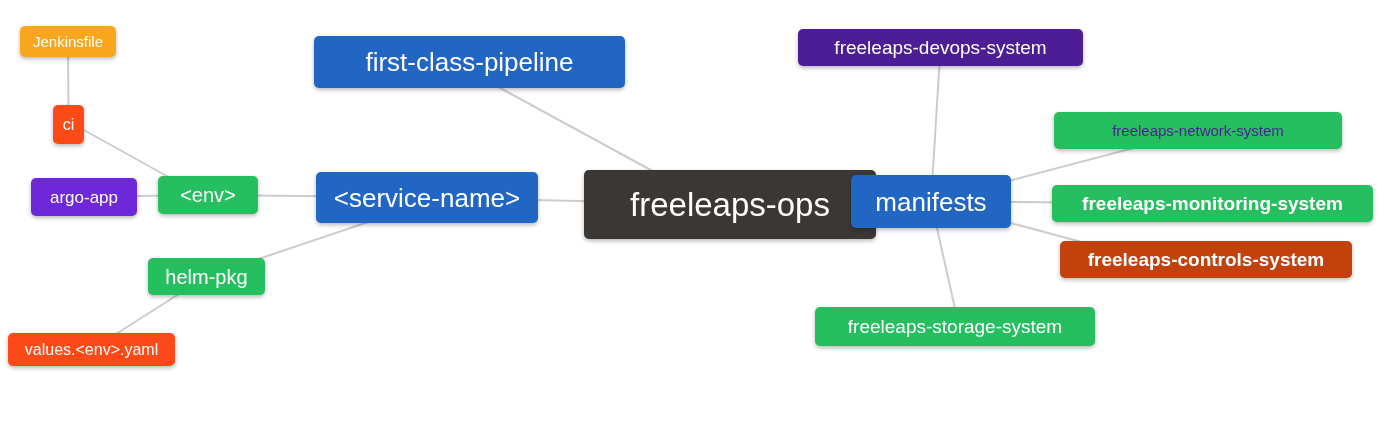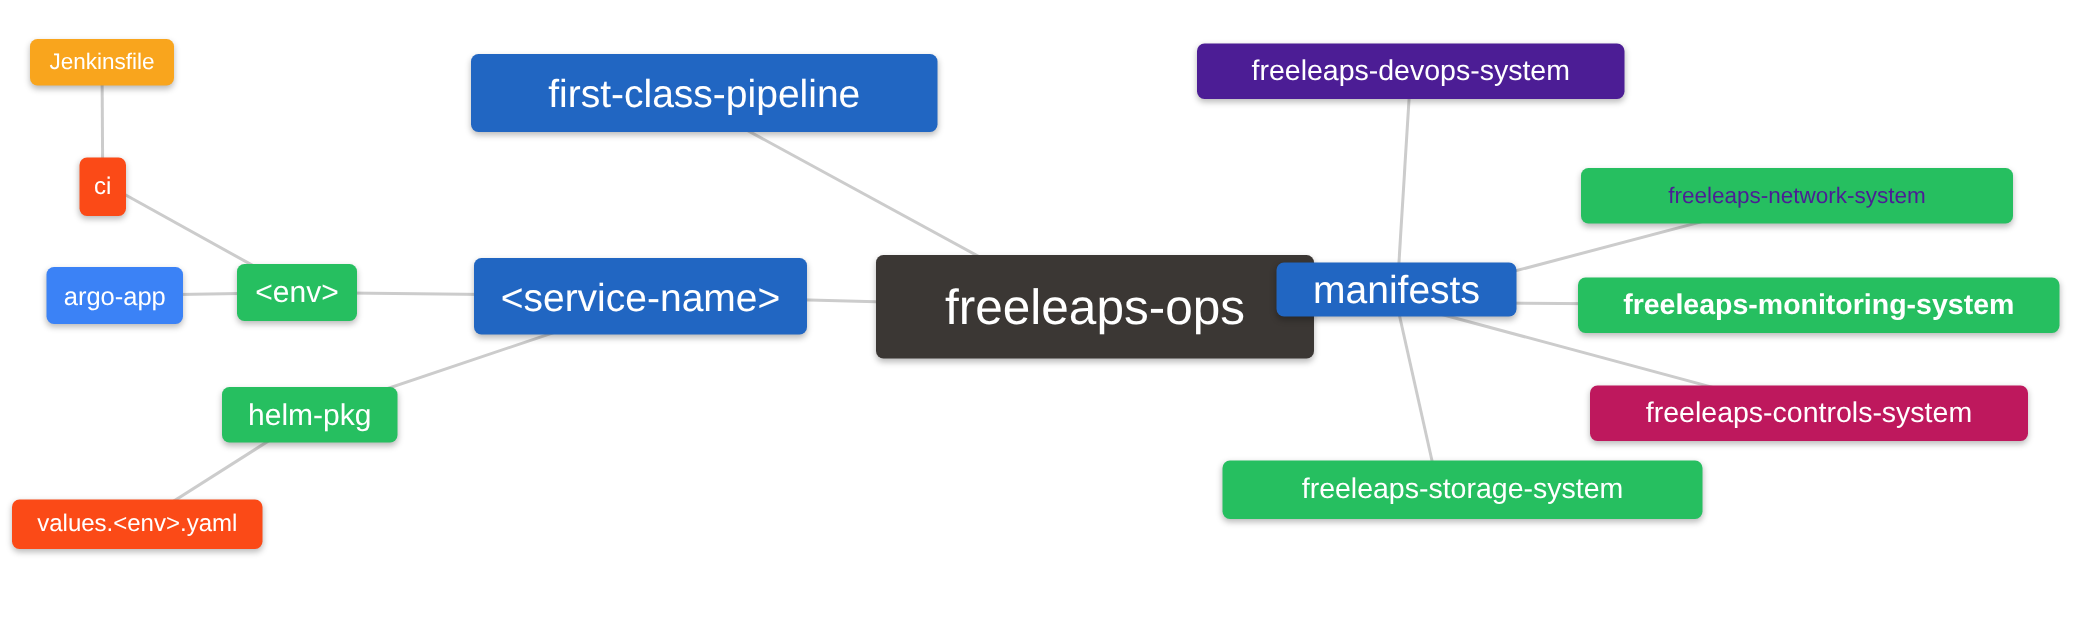--- a/index.html
+++ b/index.html
@@ -64,50 +64,50 @@
   <div id="node-layer">
       <div class="node" style="left: 584px; top: 170px; width: 292px; height: 69px; font-size: 33px; background: rgb(59, 55, 52); color: rgb(255, 255, 255);">
         <span>freeleaps-ops</span>
       </div>
       <div class="node" style="left: 314px; top: 36px; width: 311px; height: 52px; font-size: 26px; background: rgb(33, 102, 194); color: rgb(255, 255, 255);">
         <span>first-class-pipeline</span>
       </div>
       <div class="node" style="left: 316px; top: 172px; width: 222px; height: 51px; font-size: 26px; background: rgb(33, 102, 194); color: rgb(255, 255, 255);">
         <span>&lt;service-name&gt;</span>
       </div>
-      <div class="node" style="left: 851px; top: 175px; width: 160px; height: 36px; font-size: 26px; background: rgb(33, 102, 194); color: rgb(255, 255, 255);">
+      <div class="node" style="left: 851px; top: 175px; width: 160px; height: 53px; font-size: 26px; background: rgb(33, 102, 194); color: rgb(255, 255, 255);">
         <span>manifests</span>
       </div>
-      <div class="node" style="left: 158px; top: 176px; width: 80px; height: 38px; font-size: 20px; background: rgb(38, 191, 96); color: rgb(255, 255, 255);">
+      <div class="node" style="left: 158px; top: 176px; width: 100px; height: 38px; font-size: 20px; background: rgb(38, 191, 96); color: rgb(255, 255, 255);">
         <span>&lt;env&gt;</span>
       </div>
       <div class="node" style="left: 148px; top: 258px; width: 117px; height: 37px; font-size: 20px; background: rgb(38, 191, 96); color: rgb(255, 255, 255);">
         <span>helm-pkg</span>
       </div>
       <div class="node" style="left: 53px; top: 105px; width: 31px; height: 39px; font-size: 16px; background: rgb(251, 74, 23); color: rgb(255, 255, 255);">
         <span>ci</span>
       </div>
-      <div class="node" style="left: 31px; top: 178px; width: 91px; height: 38px; font-size: 17px; background: #3b82f6; color: rgb(255, 255, 255);">
+      <div class="node" style="left: 31px; top: 178px; width: 106px; height: 38px; font-size: 17px; background: #6d28d9; color: rgb(255, 255, 255);">
         <span>argo-app</span>
       </div>
       <div class="node" style="left: 20px; top: 26px; width: 96px; height: 31px; font-size: 15px; background: rgb(249, 165, 29); color: rgb(255, 255, 255);">
         <span>Jenkinsfile</span>
       </div>
       <div class="node" style="left: 8px; top: 333px; width: 167px; height: 33px; font-size: 16px; background: rgb(251, 74, 23); color: rgb(255, 255, 255);">
         <span>values.&lt;env&gt;.yaml</span>
       </div>
       <div class="node" style="left: 798px; top: 29px; width: 285px; height: 37px; font-size: 19px; background: #4c1d95; color: rgb(255, 255, 255);">
         <span>freeleaps-devops-system</span>
       </div>
       <div class="node" style="left: 1054px; top: 112px; width: 288px; height: 37px; font-size: 15px; background: rgb(38, 191, 96); color: #4c1d95;">
         <span>freeleaps-network-system</span>
       </div>
       <div class="node" style="left: 1052px; top: 185px; width: 321px; height: 37px; font-size: 19px; background: rgb(38, 191, 96); color: rgb(255, 255, 255); font-weight: bold;">
         <span>freeleaps-monitoring-system</span>
       </div>
-      <div class="node" style="left: 1060px; top: 257px; width: 292px; height: 37px; font-size: 19px; background: #be185d; color: rgb(255, 255, 255);">
+      <div class="node" style="left: 1060px; top: 241px; width: 292px; height: 37px; font-size: 19px; background: #c2410c; color: rgb(255, 255, 255); font-weight: bold;">
         <span>freeleaps-controls-system</span>
       </div>
-      <div class="node" style="left: 815px; top: 307px; width: 320px; height: 39px; font-size: 19px; background: rgb(38, 191, 96); color: rgb(255, 255, 255);">
+      <div class="node" style="left: 815px; top: 307px; width: 280px; height: 39px; font-size: 19px; background: rgb(38, 191, 96); color: rgb(255, 255, 255);">
         <span>freeleaps-storage-system</span>
       </div>
     </div>
 </div>
 
 </body></html>

